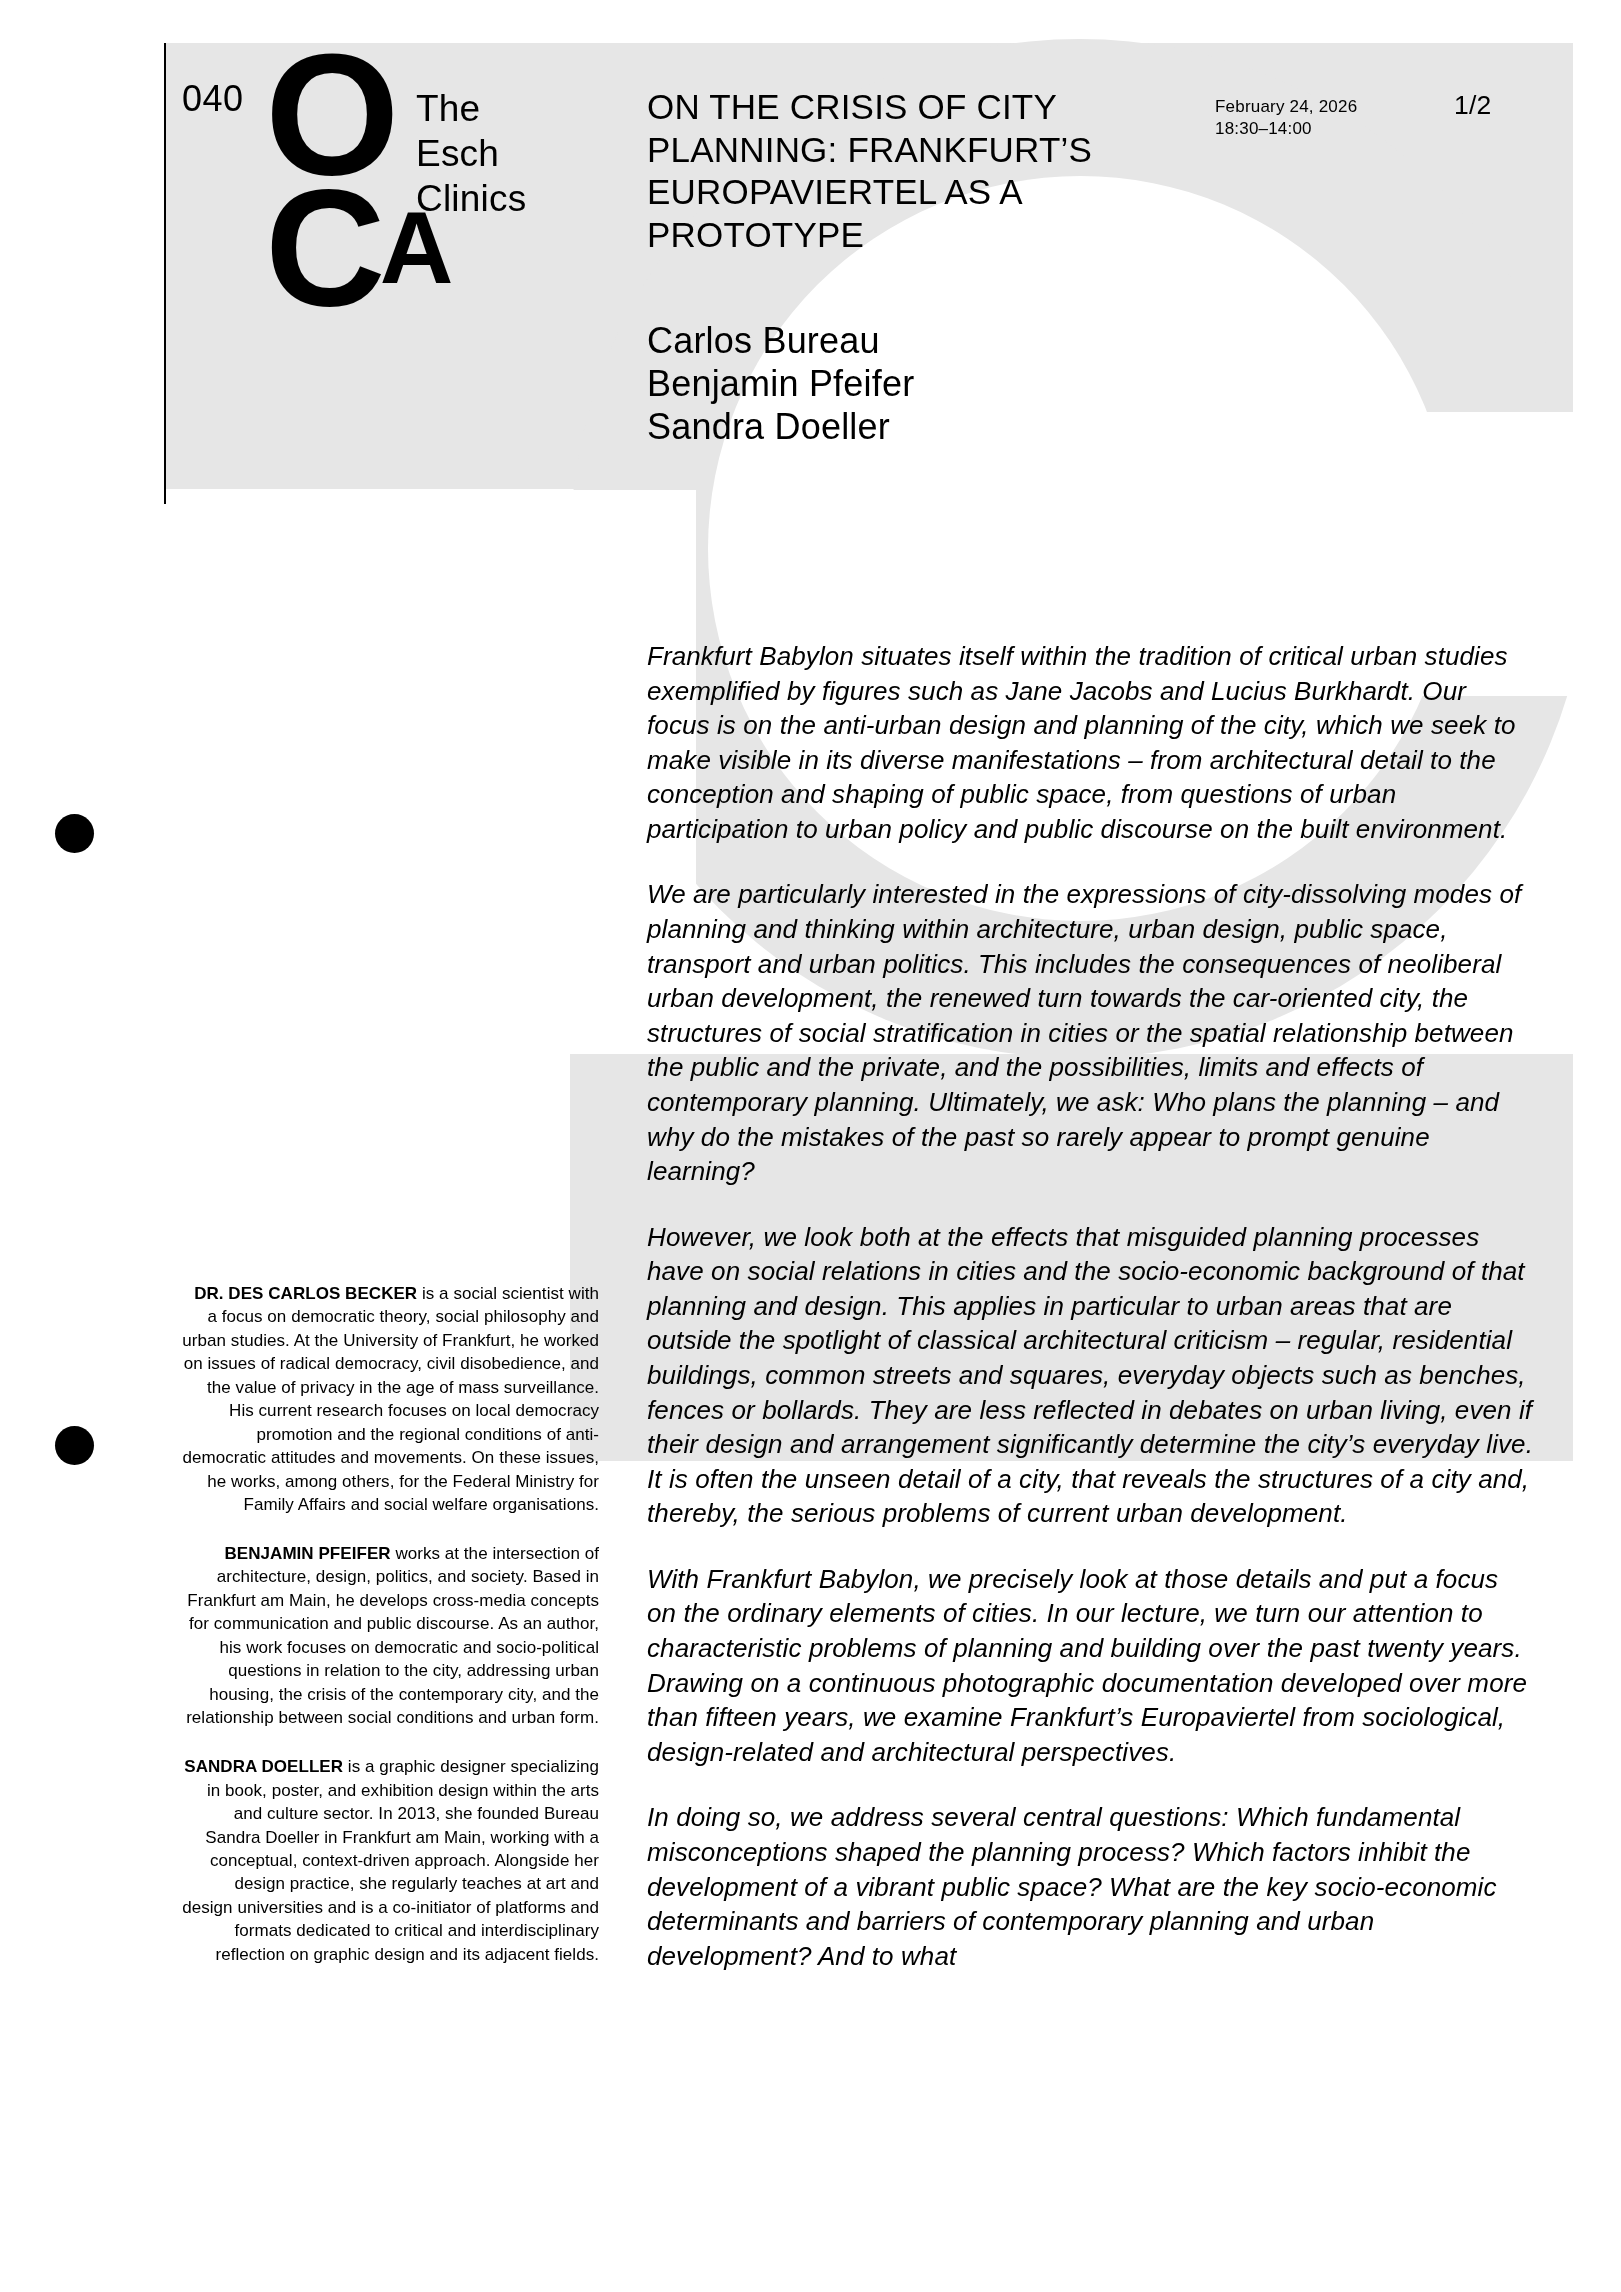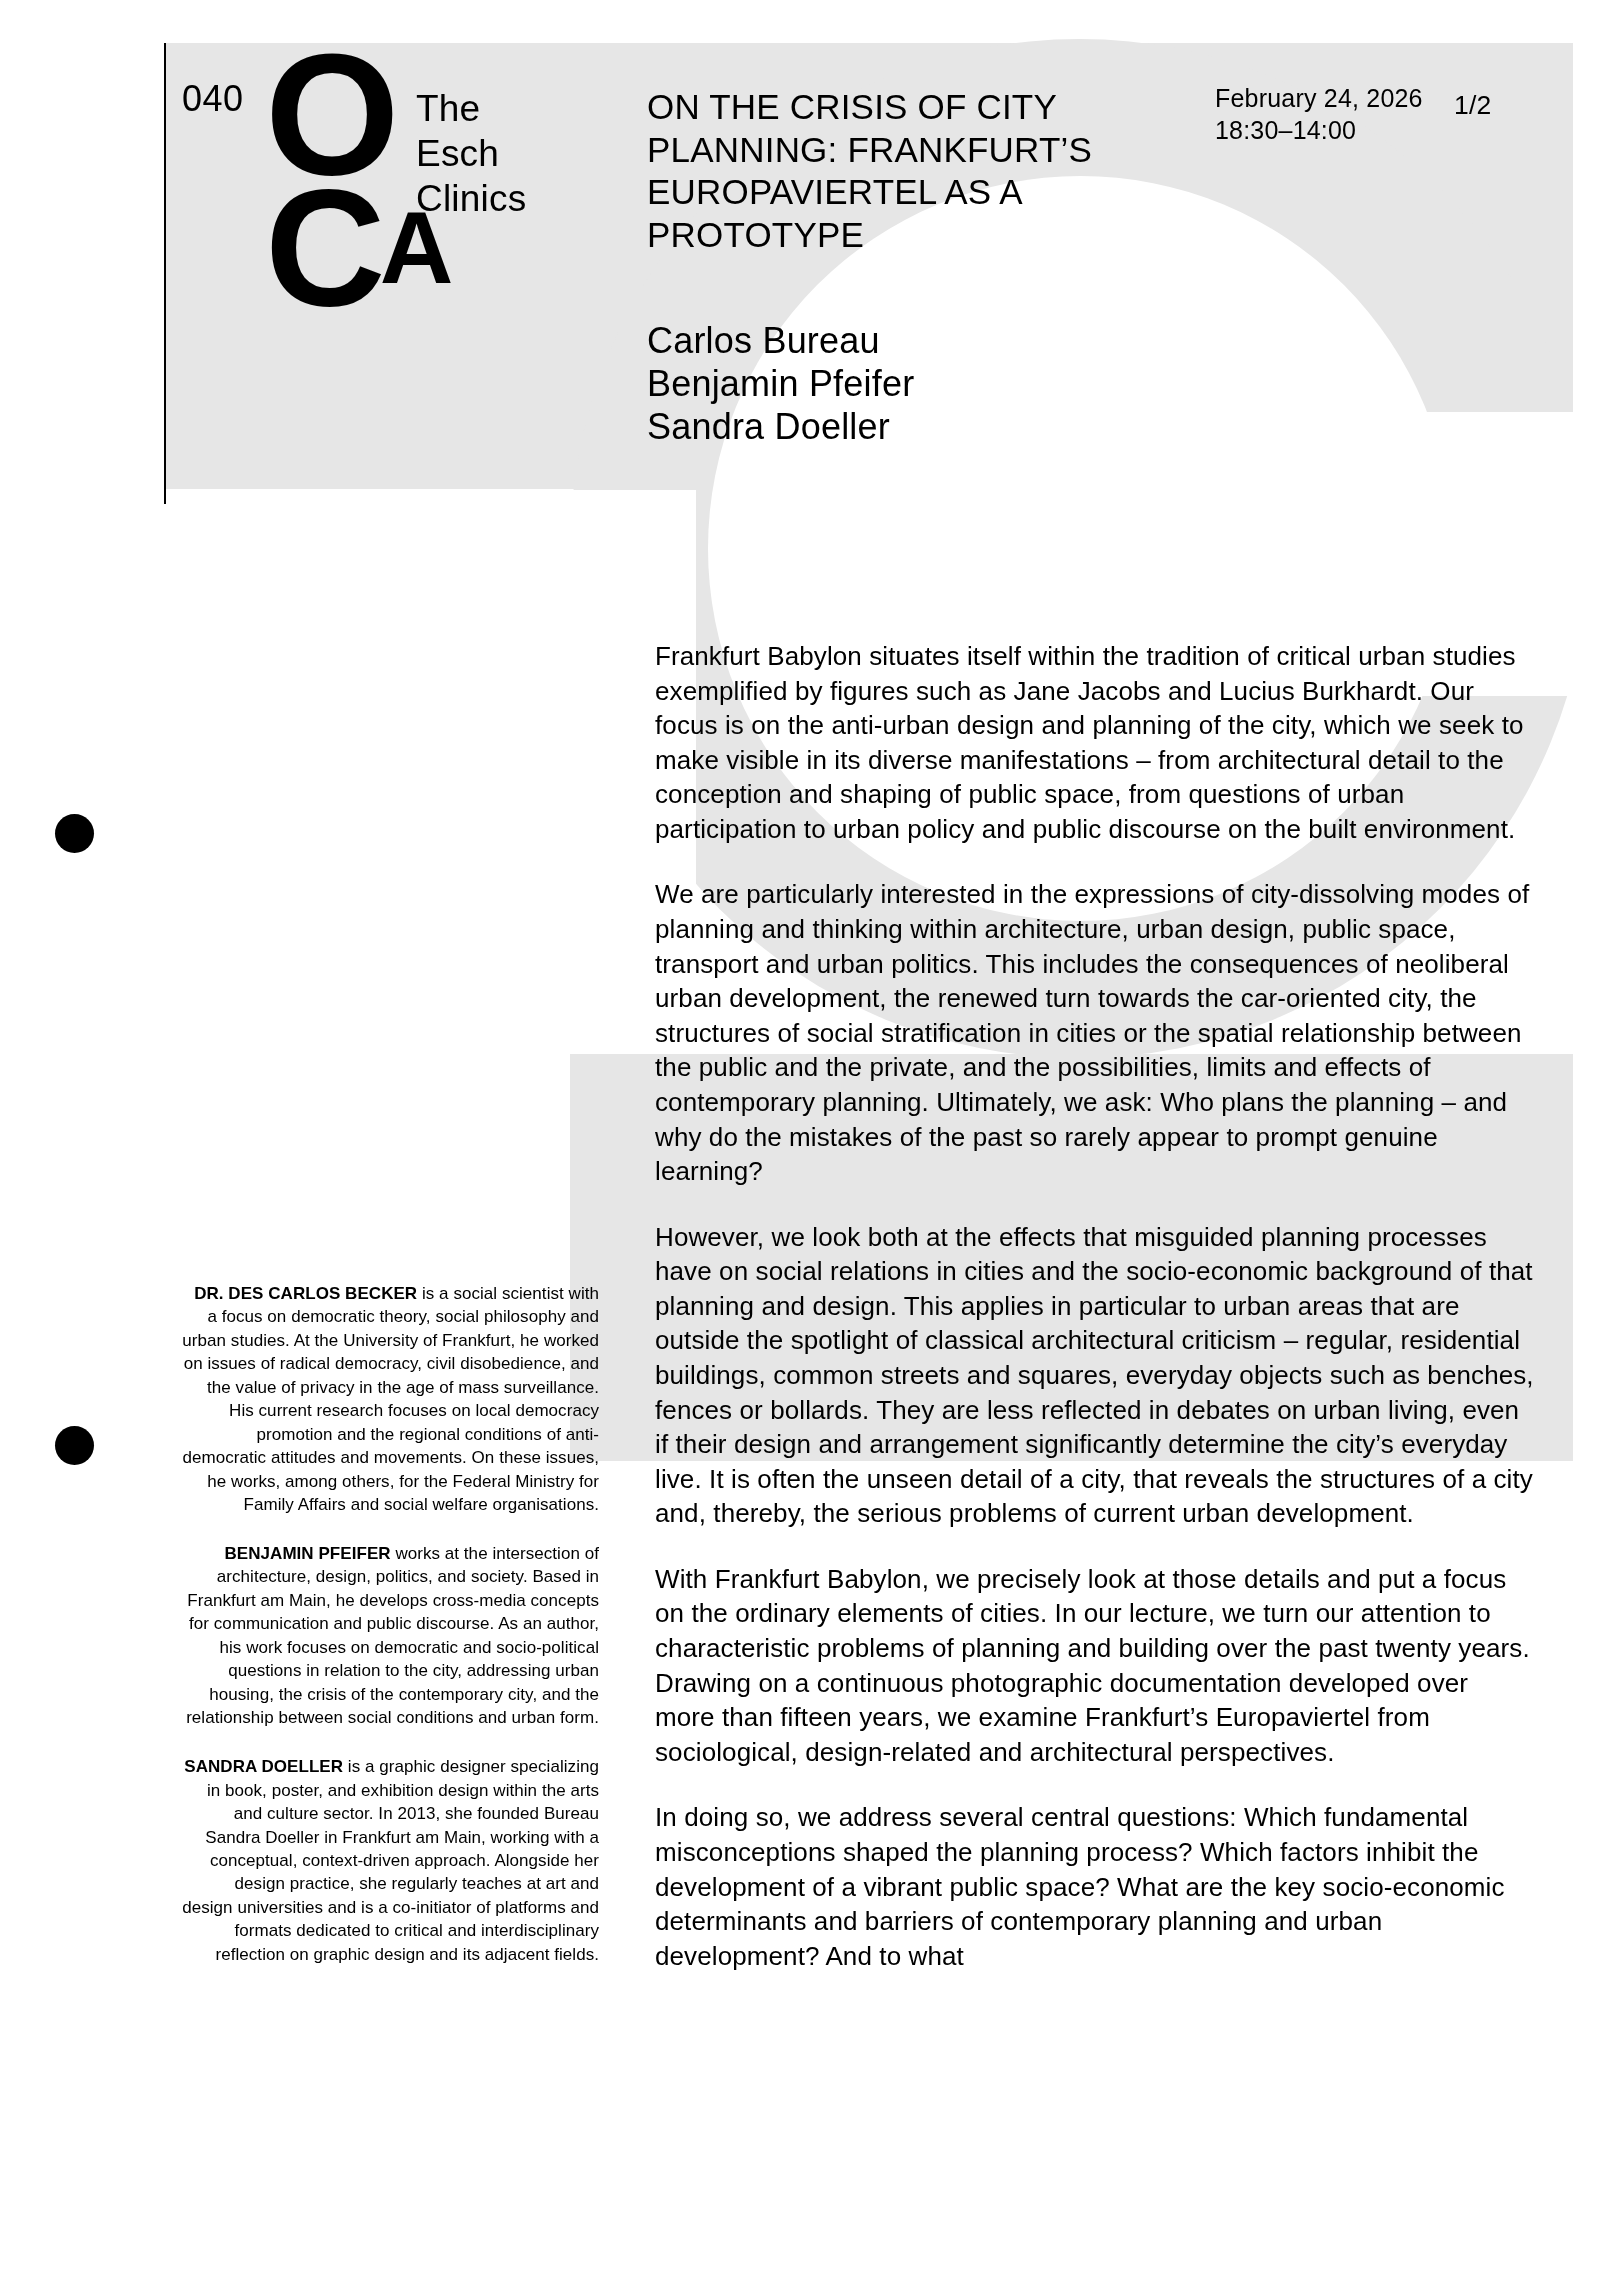--- a/index.html
+++ b/index.html
@@ -156,22 +156,22 @@
     font-size: 35px;
     line-height: 1.22;
     letter-spacing: 0.2px;
     text-transform: uppercase;
   }
 
   
   #date-block {
     position: absolute;
     left: 1215px;
-    top: 82px;
-    font-size: 25px;
+    top: 96px;
+    font-size: 17px;
     line-height: 1.28;
     letter-spacing: 0.2px;
   }
   #page-indicator {
     position: absolute;
     left: 1454px;
     top: 90px;
     font-size: 26.5px;
     letter-spacing: 0.2px;
   }
@@ -192,21 +192,22 @@
   #body-column {
     position: absolute;
     left: 647px;
     top: 639px;
     width: 887px;
     font-size: 26px;
     line-height: 1.33;
     letter-spacing: 0.1px;
   }
   #body-column p {
-    margin: 0 0 31px 8px;
+    margin: 0 0 31px 0;
+    font-style: italic;
   }
 
   
   #bio-column {
     position: absolute;
     left: 182px;
     top: 1282px;
     width: 417px;
     font-size: 17px;
     line-height: 1.38;

